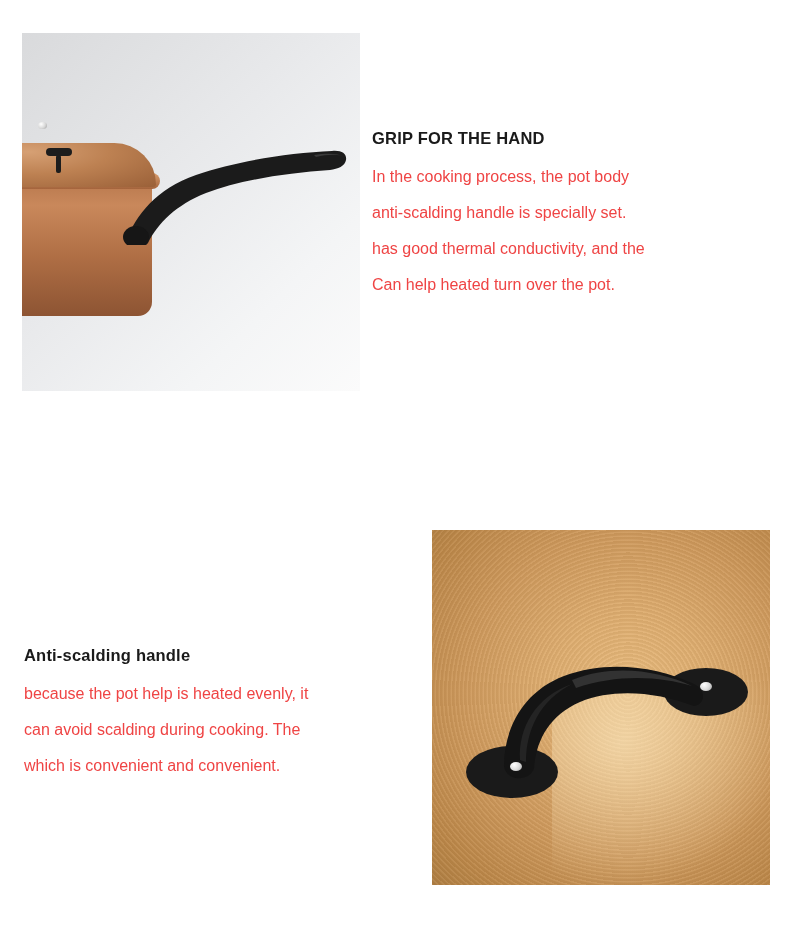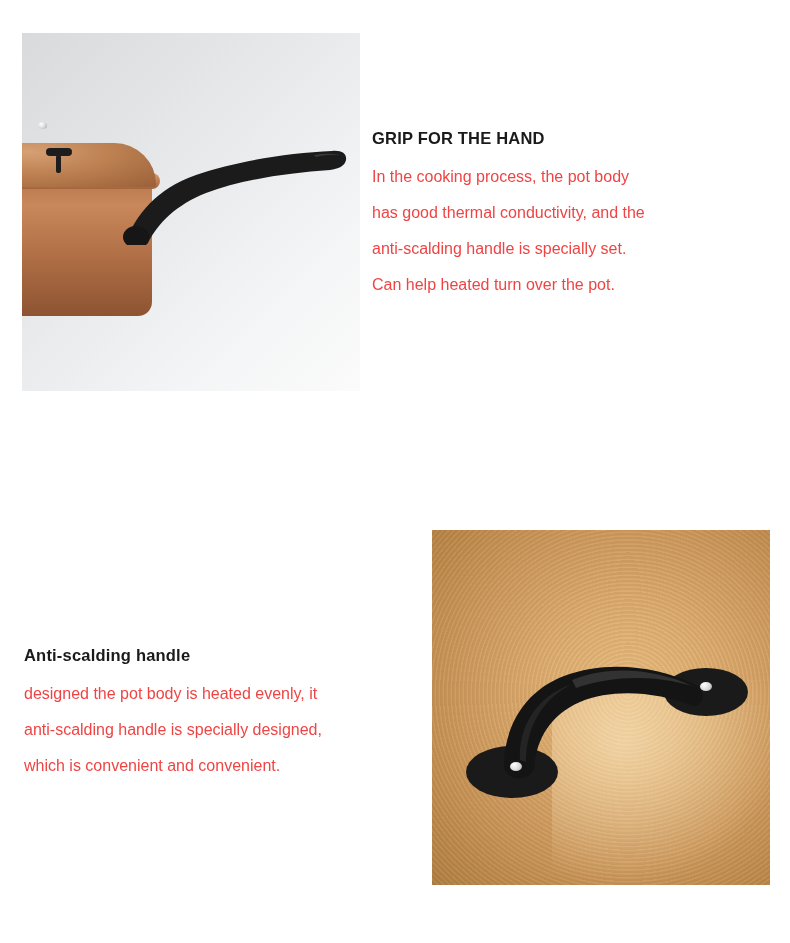--- a/index.html
+++ b/index.html
@@ -216,32 +216,32 @@
           <path d="M196,10 C208,8 220,8 226,12 C222,9 210,9 198,12 Z" fill="#3a3a3a"></path>
           <ellipse cx="18" cy="92" rx="13" ry="11" fill="#161616"></ellipse>
         </svg>
       </div>
       <div class="rivet" style="left:16px; top:89px;"></div>
     </div>
 
     <div class="text-one">
       <h2 class="heading">GRIP FOR THE HAND</h2>
       <p class="para">In the cooking process, the pot body</p>
+      <p class="para">anti-scalding handle is specially set.</p>
       <p class="para">has good thermal conductivity, and the</p>
-      <p class="para">anti-scalding handle is specially set.</p>
       <p class="para">Can help heated turn over the pot.</p>
     </div>
   </div>
 
   <div class="section-two">
 
     <div class="text-two">
       <h2 class="heading">Anti-scalding handle</h2>
-      <p class="para">designed the pot body is heated evenly, it</p>
-      <p class="para">anti-scalding handle is specially designed,</p>
+      <p class="para">because the pot help is heated evenly, it</p>
+      <p class="para">can avoid scalding during cooking. The</p>
       <p class="para">which is convenient and convenient.</p>
     </div>
 
     <div class="img-handle">
       <div class="brush-rings"></div>
       <div class="sheen"></div>
 
       <div class="handle-arc">
         <svg width="290" height="200" viewBox="0 0 290 200" xmlns="http://www.w3.org/2000/svg">
           <ellipse cx="52" cy="172" rx="46" ry="26" fill="#1a1a1a"></ellipse>

